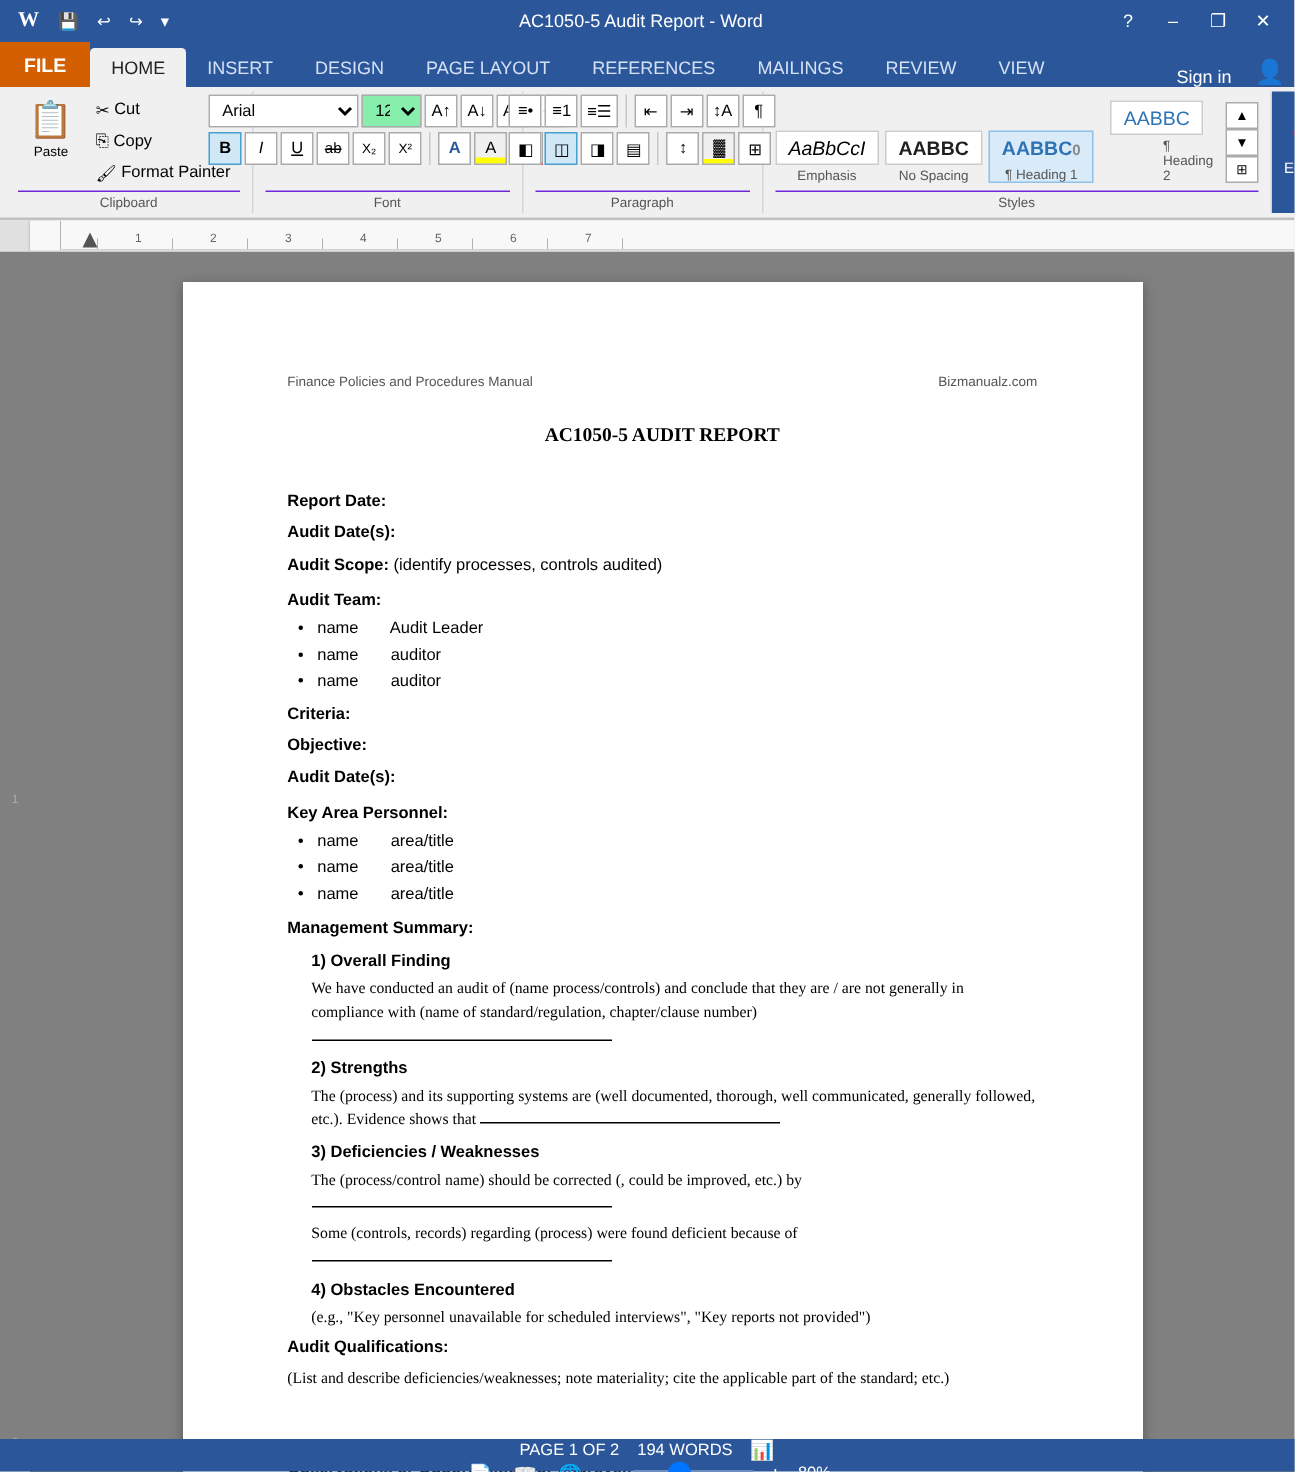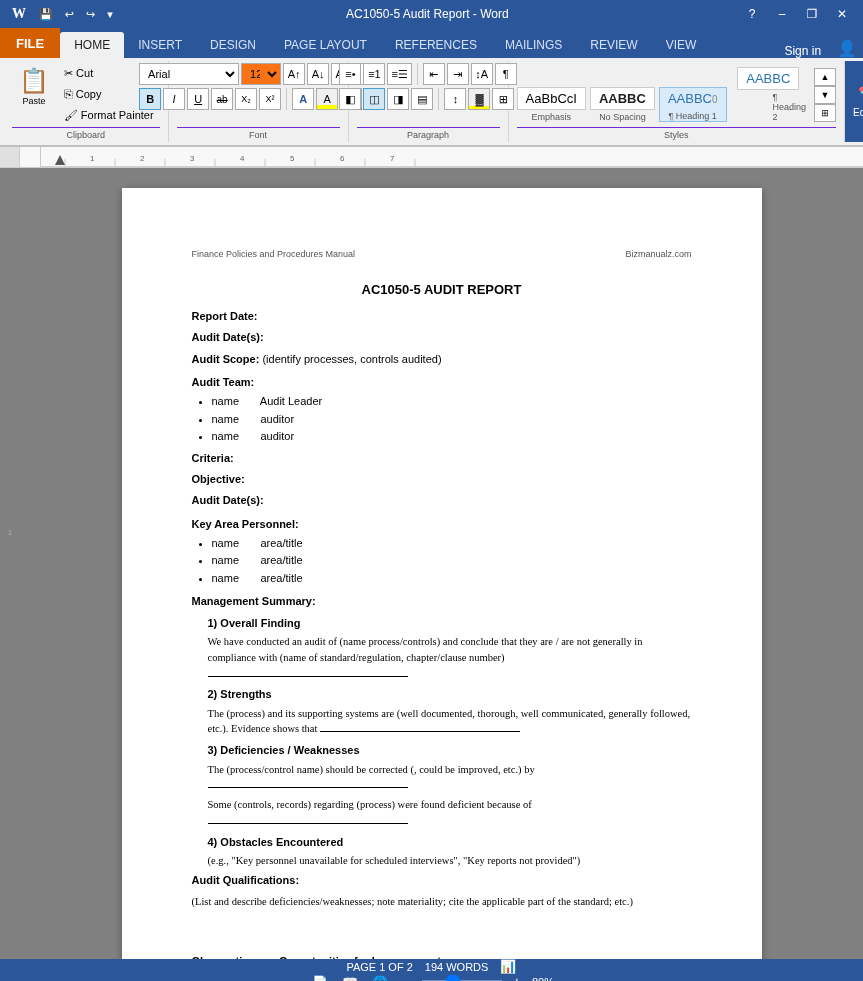--- a/index.html
+++ b/index.html
@@ -57,21 +57,21 @@
       padding: 5px 16px;
       height: 30px;
       border-radius: 0;
     }
     .font-select {
       width: 100px; height: 22px; font-size: 11px; border: 1px solid #ababab; padding: 0 4px;
       background: white; cursor: pointer;
     }
     .size-select {
       width: 40px; height: 22px; font-size: 11px; border: 1px solid #ababab; padding: 0 4px;
-      background: #f97316; cursor: pointer;
+      background: #86efac; cursor: pointer;
     }
     .small-btn {
       height: 22px; min-width: 22px; border: 1px solid #ababab; background: white;
       font-size: 11px; cursor: pointer; padding: 0 3px; display: inline-flex; align-items: center; justify-content: center;
     }
     .small-btn.active { background: #d0e8f5; border-color: #4a9fd0; }
     .separator { width: 1px; height: 22px; background: #c8c8c8; margin: 0 3px; }
 
     
     #editing-badge {
@@ -142,21 +142,21 @@
     }
 
     
     .page-header {
       display: flex; justify-content: space-between;
       font-size: 9px; color: #555; border-bottom: none; margin-bottom: 20px;
       font-family: Arial, sans-serif;
     }
 
     
-    .doc-title { text-align: center; font-weight: bold; font-size: 13px; margin-bottom: 10px; font-family: Liberation Sans, sans-serif; }
+    .doc-title { text-align: center; font-weight: bold; font-size: 13px; margin-bottom: 28px; font-family: Liberation Serif, serif; }
     .doc-field { margin-bottom: 6px; font-family: Arial, sans-serif; font-size: 11px; }
     .doc-field .label { font-weight: bold; }
     .doc-section-title { font-weight: bold; font-size: 11px; margin: 8px 0 4px 0; font-family: Arial, sans-serif; }
     .doc-bullet-list { margin-left: 20px; list-style: disc; margin-bottom: 6px; font-family: Arial, sans-serif; font-size: 11px; }
     .doc-bullet-list li { margin-bottom: 2px; }
     .doc-subsection { margin-left: 16px; margin-bottom: 4px; }
     .doc-subsection-title { font-weight: bold; font-size: 11px; font-family: Arial, sans-serif; margin: 6px 0 3px 0; }
     .doc-body-text { font-family: Liberation Serif, serif; font-size: 10.5px; margin-bottom: 4px; line-height: 1.5; }
     .underline-blank-long { border-bottom: 1px solid black; display: inline-block; width: 200px; }
 
@@ -304,29 +304,29 @@
             <button class="small-btn" title="Borders">⊞</button>
           </div>
         </div>
         <div class="rg-bottom">Paragraph</div>
       </div>
 
       <div class="rg" style="flex:1;">
         <div class="rg-top" style="flex-wrap:wrap; gap:3px; align-items:center;">
           <div style="display:flex; gap:4px; align-items:flex-end;">
             <div style="display:flex; flex-direction:column; align-items:center;">
-              <div style="border:1px solid #ccc; padding:3px 8px; font-size:13px; background:white; min-width:60px; text-align:center;">AaBbCcI</div>
+              <div style="border:1px solid #ccc; padding:3px 8px; font-size:13px; font-style:italic; background:white; min-width:60px; text-align:center;">AaBbCcI</div>
               <div style="font-size:9px; color:#555; margin-top:2px;">Emphasis</div>
             </div>
             <div style="display:flex; flex-direction:column; align-items:center;">
               <div style="border:1px solid #ccc; padding:3px 8px; font-size:13px; font-weight:bold; background:white; min-width:60px; text-align:center; color:#1f1f1f;">AABBC</div>
               <div style="font-size:9px; color:#555; margin-top:2px;">No Spacing</div>
             </div>
             <div style="display:flex; flex-direction:column; align-items:center; border:1px solid #90c2e7; background:#d9ebf9;">
-              <div style="padding:3px 8px; font-size:13px; font-weight:normal; color:#2e74b5; min-width:60px; text-align:left;">AABBC<span style="font-size:10px; color:#888;">0</span></div>
+              <div style="padding:3px 8px; font-size:13px; font-weight:bold; color:#2e74b5; min-width:60px; text-align:left;">AABBC<span style="font-size:10px; color:#888;">0</span></div>
               <div style="font-size:9px; color:#555; margin-top:2px;">¶ Heading 1</div>
             </div>
             <div style="display:flex; flex-direction:column; align-items:center;">
               <div style="border:1px solid #ccc; padding:3px 8px; font-size:13px; background:white; min-width:60px; text-align:center; color:#2e74b5;">AABBC</div>
               <div style="font-size:9px; color:#555; margin-top:2px;margin-left:42px;">¶ Heading 2</div>
             </div>
             <div style="display:flex; align-items:center; flex-direction:column; justify-content:center; margin-left:4px;">
               <button class="small-btn" style="height:18px; font-size:9px;">▲</button>
               <button class="small-btn" style="height:18px; font-size:9px;">▼</button>
               <button class="small-btn" style="height:18px; font-size:9px;">⊞</button>

